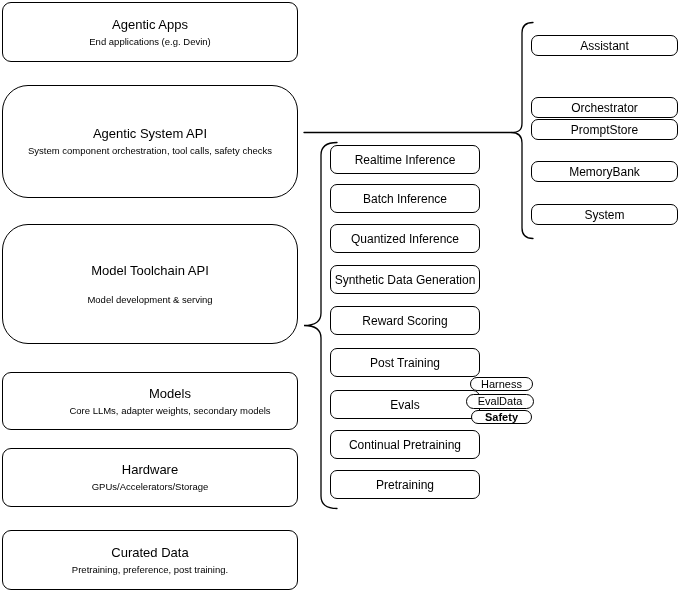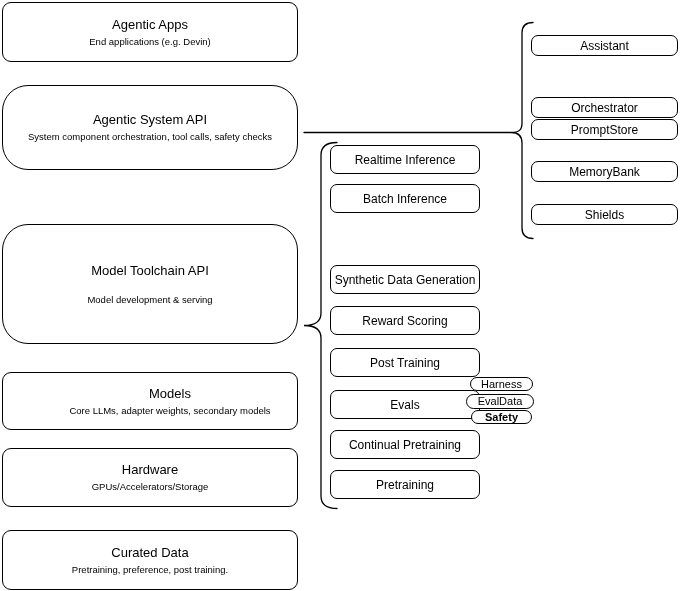--- a/index.html
+++ b/index.html
@@ -24,21 +24,21 @@
     text-align: right;
     z-index: 2;
   }
   .title { font-size: 13px; line-height: 16px; white-space: nowrap; }
   .subtitle { font-size: 9.5px; line-height: 13px; margin-top: 2px; white-space: nowrap; }
   .label { font-size: 12px; line-height: 14px; white-space: nowrap; }
 
   
   .leftbox { left: 2px; width: 296px; }
   #b-agentic-apps       { top: 2px;   height: 60px;  border-radius: 9px;  }
-  #b-agentic-system-api { top: 85px;  height: 85px; border-radius: 26px; }
+  #b-agentic-system-api { top: 85px;  height: 113px; border-radius: 26px; }
   #b-model-toolchain-api{ top: 224px; height: 120px; border-radius: 26px; gap: 12px; }
   #b-models             { top: 372px; height: 58px;  border-radius: 9px; padding-left: 40px;  }
   #b-hardware           { top: 448px; height: 59px;  border-radius: 9px;  }
   #b-curated-data       { top: 530px; height: 60px;  border-radius: 9px;  }
 
   
   .midbox { left: 330px; width: 150px; height: 29px; border-radius: 7px; }
   #m-0 { top: 145px; } #m-1 { top: 184px; } #m-2 { top: 224px; }
   #m-3 { top: 265px; } #m-4 { top: 306px; } #m-5 { top: 348px; }
   #m-6 { top: 390px; } #m-7 { top: 430px; } #m-8 { top: 470px; }
@@ -115,20 +115,23 @@
     <div class="title">Curated Data</div>
     <div class="subtitle">Pretraining, preference, post training.</div>
   </div>
 
   <div class="box midbox" id="m-0">
     <div class="label">Realtime Inference</div>
   </div>
   <div class="box midbox" id="m-1">
     <div class="label">Batch Inference</div>
   </div>
+  <div class="box midbox" id="m-2">
+    <div class="label">Quantized Inference</div>
+  </div>
   <div class="box midbox" id="m-3">
     <div class="label">Synthetic Data Generation</div>
   </div>
   <div class="box midbox" id="m-4">
     <div class="label">Reward Scoring</div>
   </div>
   <div class="box midbox" id="m-5">
     <div class="label">Post Training</div>
   </div>
   <div class="box midbox" id="m-6">
@@ -151,21 +154,21 @@
   <div class="box rightbox" id="r-1">
     <div class="label">Orchestrator</div>
   </div>
   <div class="box rightbox" id="r-2">
     <div class="label">PromptStore</div>
   </div>
   <div class="box rightbox" id="r-3">
     <div class="label">MemoryBank</div>
   </div>
   <div class="box rightbox" id="r-4">
-    <div class="label">Shields</div>
+    <div class="label">System</div>
   </div>
 
   <svg id="connectors" viewBox="0 0 682 591" xmlns="http://www.w3.org/2000/svg">
     <path d="M 304 132.5 L 511 132.5"></path>
     <path d="M 533 22.5 C 525 22.5 522 26 522 33 L 522 123 C 522 130 519 132.5 511 132.5 C 519 132.5 522 136 522 143 L 522 228 C 522 235 525 238.5 533 238.5"></path>
     <path d="M 337 142.5 C 327 142.5 321 146 321 155 L 321 313 C 321 321 316 325.5 304 325.5 C 316 325.5 321 330 321 338 L 321 496 C 321 505 327 508.5 337 508.5"></path>
   </svg>
 
 </div>
 

